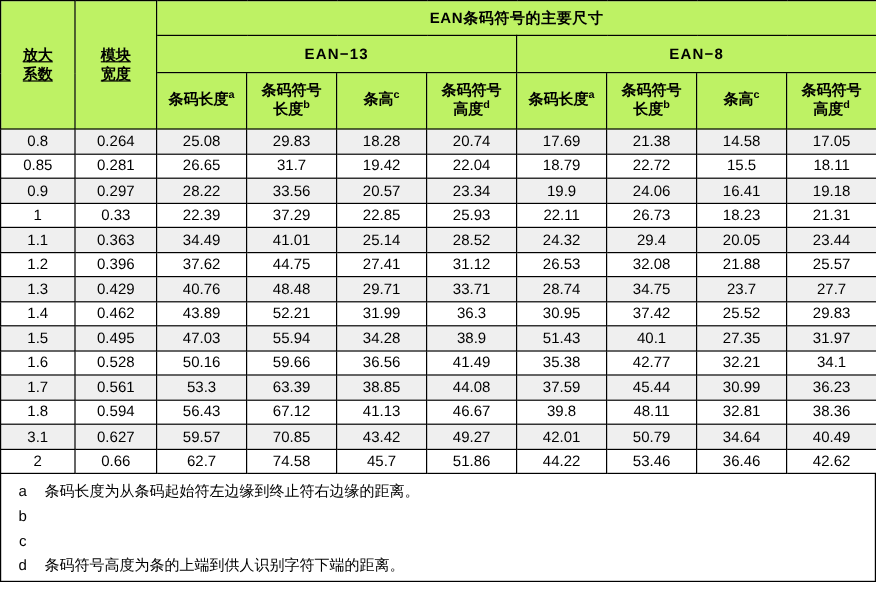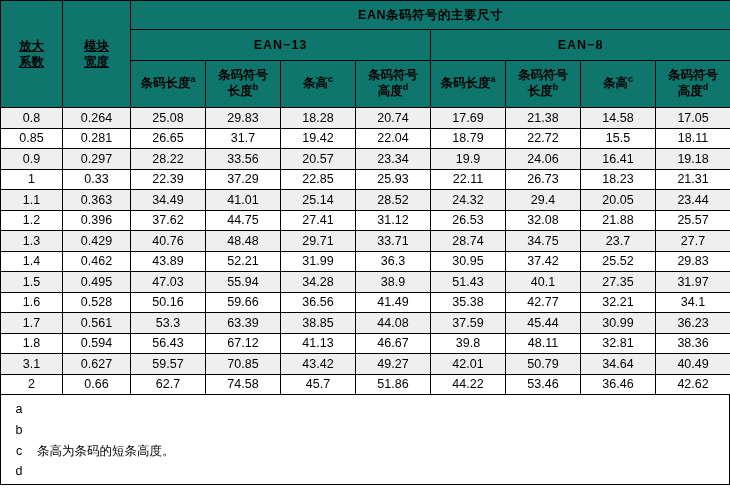--- a/index.html
+++ b/index.html
@@ -26,21 +26,21 @@
     table-layout: fixed;
   }
   table.main th, table.main td {
     border: 1px solid #000000;
     text-align: center;
     vertical-align: middle;
     font-size: 12.5px;
     padding: 0;
   }
   thead th {
-    background: #0f766e;
+    background: #bef264;
     font-weight: bold;
   }
   .hdr-title {
     height: 28px;
     font-size: 14px;
     letter-spacing: 0.5px;
   }
   .hdr-group {
     height: 30px;
     font-size: 13.5px;
@@ -337,26 +337,27 @@
           <td class="data">53.46</td>
           <td class="data">36.46</td>
           <td class="data">42.62</td>
         </tr>
       </tbody>
   </table>
 
   <div class="notes" id="notes">
       <div class="note">
         <span class="mark">a</span>
+        <span class="txt">条码长度为从条码起始符左边缘到终止符右边缘的距离。</span>
       </div>
       <div class="note">
         <span class="mark">b</span>
       </div>
       <div class="note">
         <span class="mark">c</span>
-        <span class="txt">条高为条码的短条高度。</span>
       </div>
       <div class="note">
         <span class="mark">d</span>
+        <span class="txt">条码符号高度为条的上端到供人识别字符下端的距离。</span>
       </div>
     </div>
 
 </div>
 
 </body></html>

